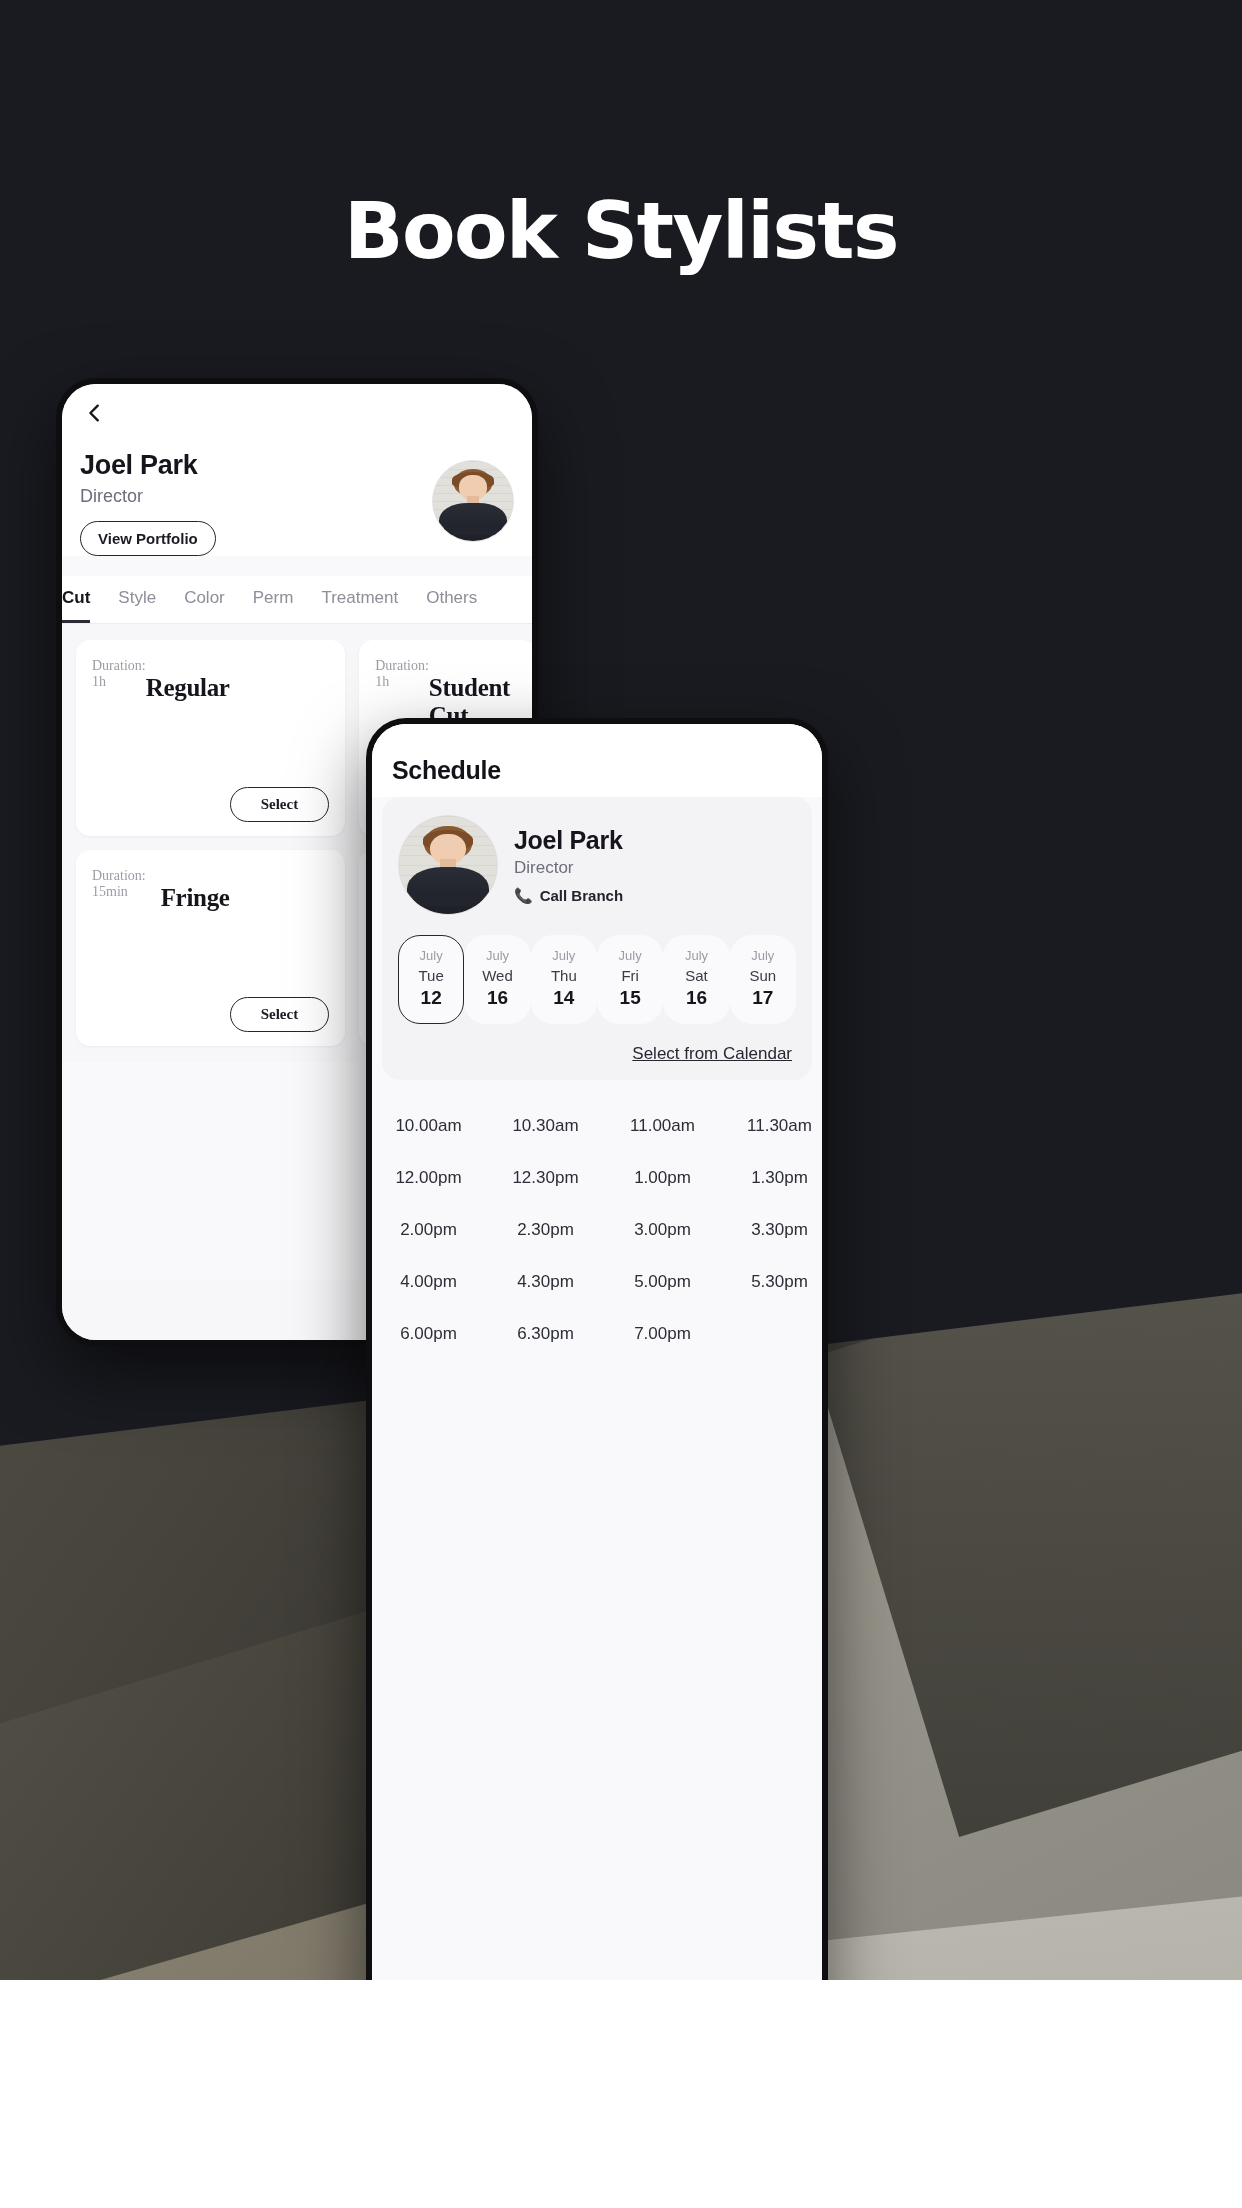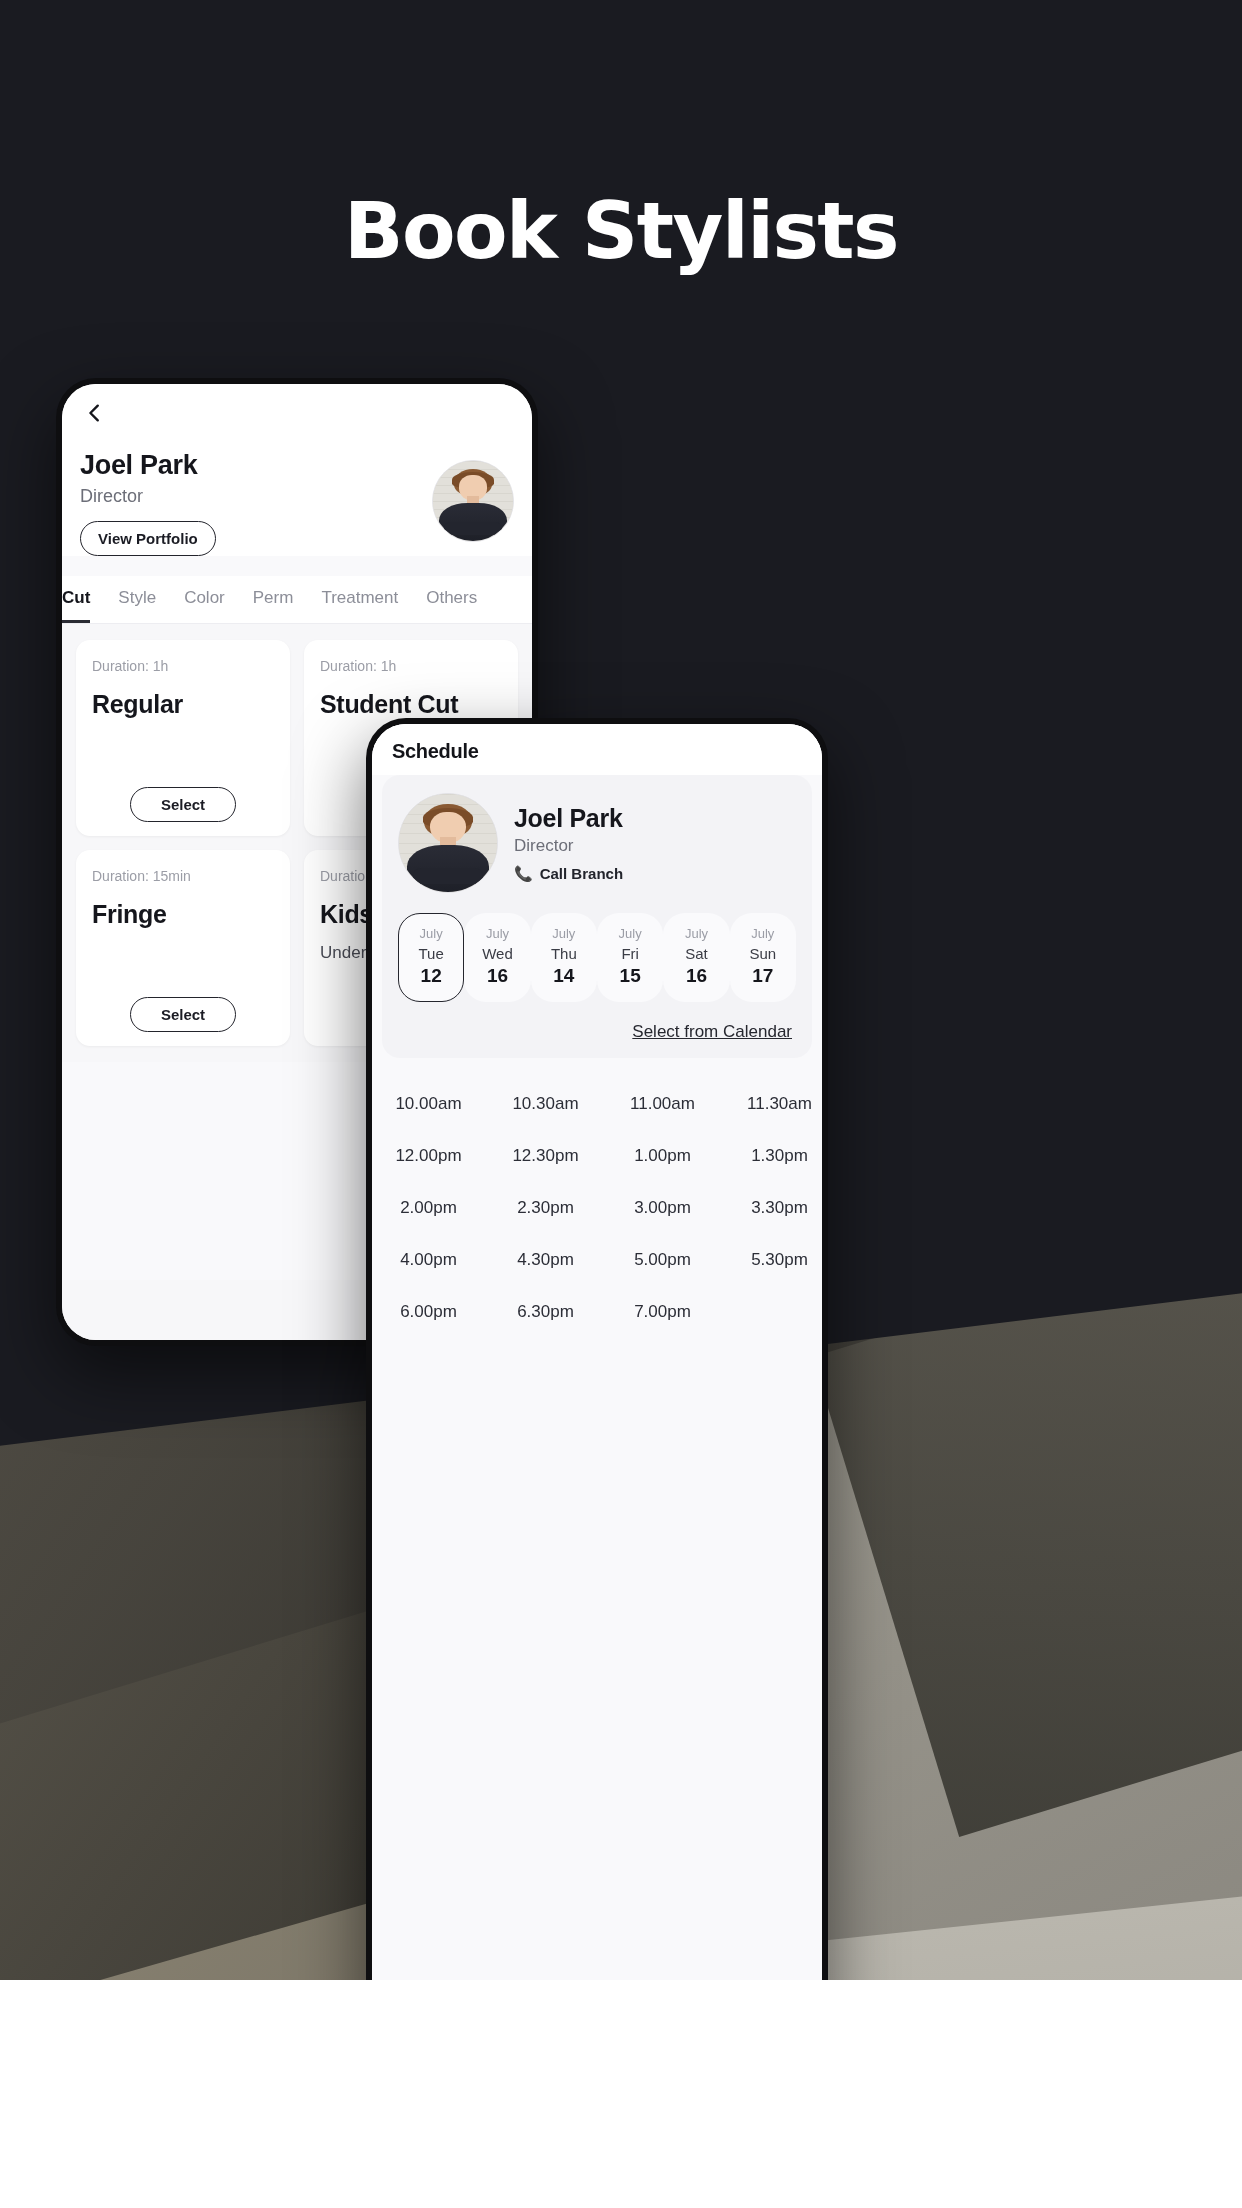--- a/index.html
+++ b/index.html
@@ -229,23 +229,24 @@
     grid-template-columns: 1fr 1fr;
     gap: 14px;
     background: #f7f7f9;
   }
   .svc-card {
     background: #ffffff;
     border-radius: 14px;
     padding: 18px 16px 14px 16px;
     min-height: 196px;
     display: flex;
-    flex-direction: column;
+    flex-direction: row;
     box-shadow: 0 1px 3px rgba(0,0,0,.05);
     cursor: pointer;
+    font-family: Liberation Serif, serif;
   }
   .svc-dur { font-size: 14px; color: #9b9da6; }
   .svc-title {
     font-size: 25px; font-weight: 700; color: #15161c;
     margin-top: 16px; letter-spacing: -.3px;
   }
   .svc-note { font-size: 17px; color: #4b4d57; margin-top: 14px; }
   .svc-foot { margin-top: auto; display: flex; justify-content: center; }
   .select-btn {
     border: 1.5px solid #23242c;
@@ -263,22 +264,22 @@
     background: #f7f7f9;
     padding: 18px 20px 22px 20px;
     text-align: right;
     font-size: 17px;
     color: #3c3e47;
   }
 
   
   .r-scroll { height: 100%; overflow: hidden; background: #f9f9fb; }
   .r-title {
-    font-size: 20px; font-weight: 700; color: #131419;
-    padding: 16px 20px 12px 20px;
+    font-size: 25px; font-weight: 700; color: #131419;
+    padding: 32px 20px 12px 20px;
     background: #fff;
     letter-spacing: -.3px;
   }
   .r-card {
     background: #f3f3f6;
     margin: 0 10px;
     border-radius: 18px;
     padding: 18px 16px 16px 16px;
   }
   .r-stylist { display: flex; align-items: center; gap: 16px; }

